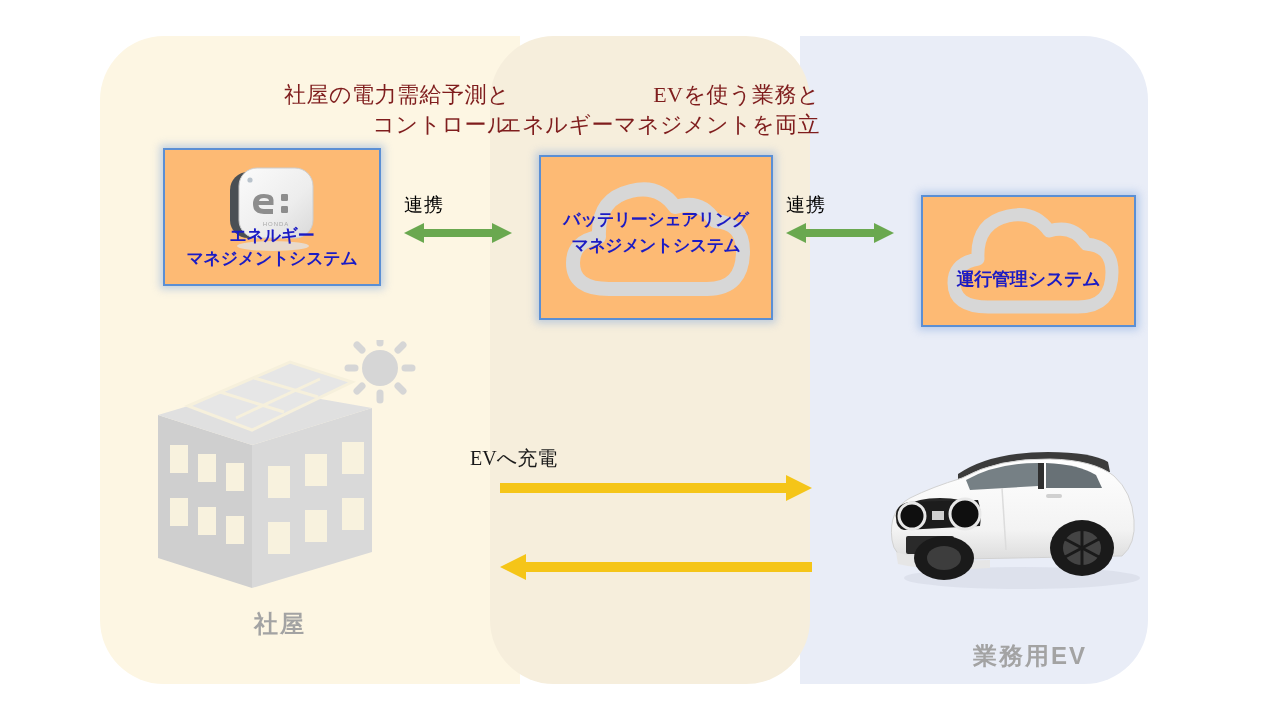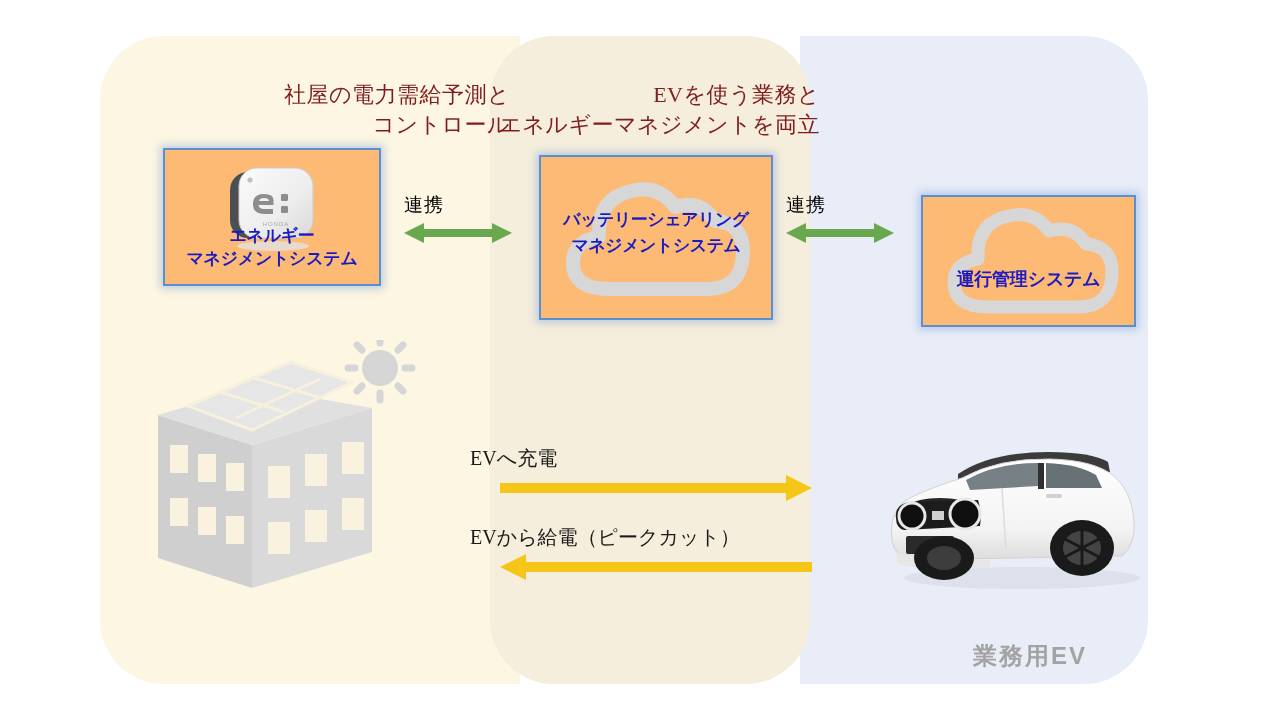--- a/index.html
+++ b/index.html
@@ -386,23 +386,23 @@
   </div>
 
   <div class="power-label label-charge">EVへ充電</div>
   <div class="power-arrow arrow-charge">
     <svg width="312" height="30" viewBox="0 0 312 30">
       <rect x="0" y="10" width="288" height="10" fill="#f5c518"></rect>
       <polygon points="312,15 286,2 286,28" fill="#f5c518"></polygon>
     </svg>
   </div>
 
-  <div class="power-label label-discharge">EVから給電（ピークカット）</div>
   <div class="power-arrow arrow-discharge">
     <svg width="312" height="30" viewBox="0 0 312 30">
       <rect x="24" y="10" width="288" height="10" fill="#f5c518"></rect>
       <polygon points="0,15 26,2 26,28" fill="#f5c518"></polygon>
     </svg>
   </div>
 
+  <div class="zone-caption caption-building">社屋</div>
   <div class="zone-caption caption-car">業務用EV</div>
 
 </div>
 
 </body></html>

